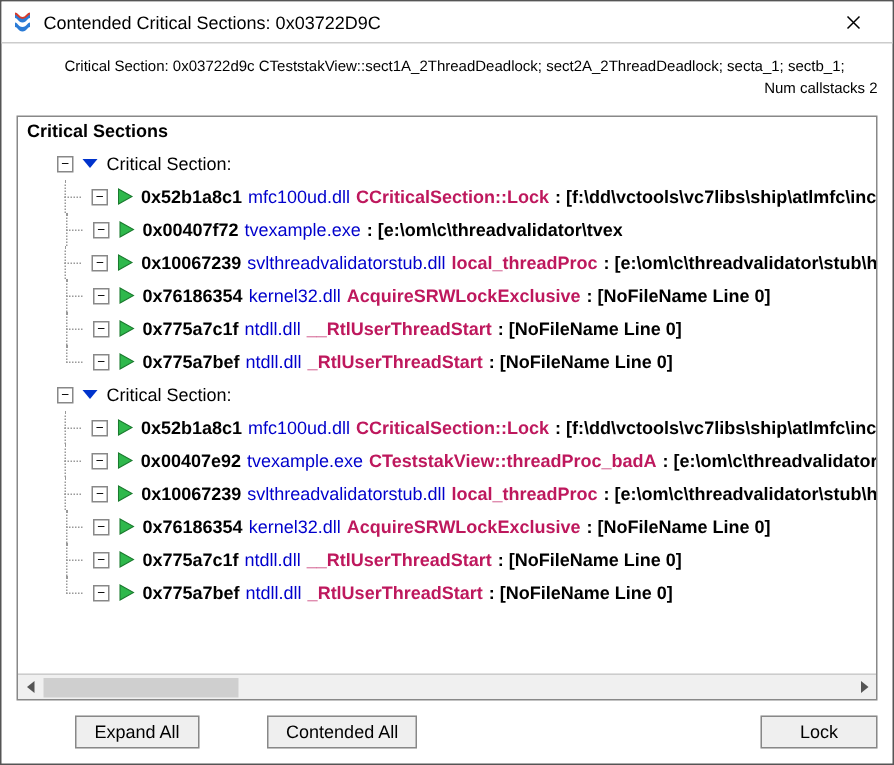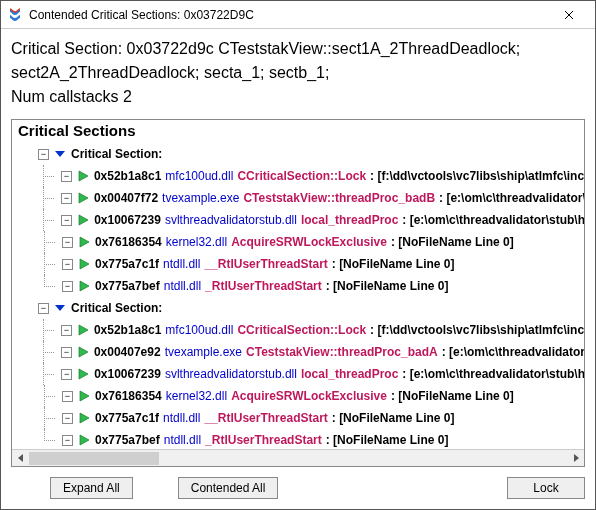--- a/index.html
+++ b/index.html
@@ -29,35 +29,36 @@
     margin-right: 6px;
   }
   .titlebar .title { flex: 1; font-size: 12px; }
   .titlebar .close {
     width: 40px; height: 100%;
     display: flex; align-items: center; justify-content: center;
     cursor: pointer;
   }
   .header {
     padding: 8px 10px 4px 10px;
-    font-size: 16px;
+    font-size: 10px;
     line-height: 1.5;
-  }
-  .header-line2 { text-align: left; }
+    margin-left: 32px;
+  }
+  .header-line2 { text-align: right; }
   .main {
     flex: 1;
     margin: 6px 10px 4px 10px;
     border: 1px solid #888;
     display: flex;
     flex-direction: column;
     overflow: hidden;
   }
   .section-title {
     font-weight: bold;
-    font-size: 15px;
+    font-size: 12px;
     padding: 2px 6px 2px 6px;
   }
   .tree {
     flex: 1;
     overflow: hidden;
     padding: 2px 0 2px 0;
     white-space: nowrap;
     font-size: 12px;
   }
   .row {
@@ -106,21 +107,21 @@
   .label-line {
     display: flex;
     align-items: baseline;
     gap: 4px;
     overflow: hidden;
   }
   .addr { color: #000000; font-weight: bold; }
   .mod { color: #0000cc; }
   .func { color: #be185d; font-weight: bold; }
   .tail { color: #000; font-weight: bold; }
-  .critsec-label { font-weight: bold; }
+  .critsec-label { font-weight: normal; }
   .scrollbar-h {
     height: 17px;
     background: #f0f0f0;
     border-top: 1px solid #ccc;
     position: relative;
     display: flex;
     align-items: center;
   }
   .scrollbar-h .arrow {
     width: 17px; height: 17px;
@@ -203,21 +204,20 @@
       <div class="row sub">
         <span style="width:20px"></span>
         <div class="connector cont"></div>
         <span class="box">−</span>
         <svg class="glyph" viewBox="0 0 14 14">
           <path d="M3 2l9 5-9 5z" fill="#2fb84c" stroke="#1a7a2e" stroke-width="0.7"></path>
         </svg>
         <span class="label-line">
           <span class="addr">0x00407f72</span> 
           <span class="mod">tvexample.exe</span> 
-          <span class="func">CTeststakView::threadProc_badB</span> 
           <span class="tail">: [e:\om\c\threadvalidator\tvex</span>
         </span>
       </div>
       <div class="row sub">
         <span style="width:20px"></span>
         <div class="connector cont"></div>
         <span class="box">−</span>
         <svg class="glyph" viewBox="0 0 14 14">
           <path d="M3 2l9 5-9 5z" fill="#2fb84c" stroke="#1a7a2e" stroke-width="0.7"></path>
         </svg>

